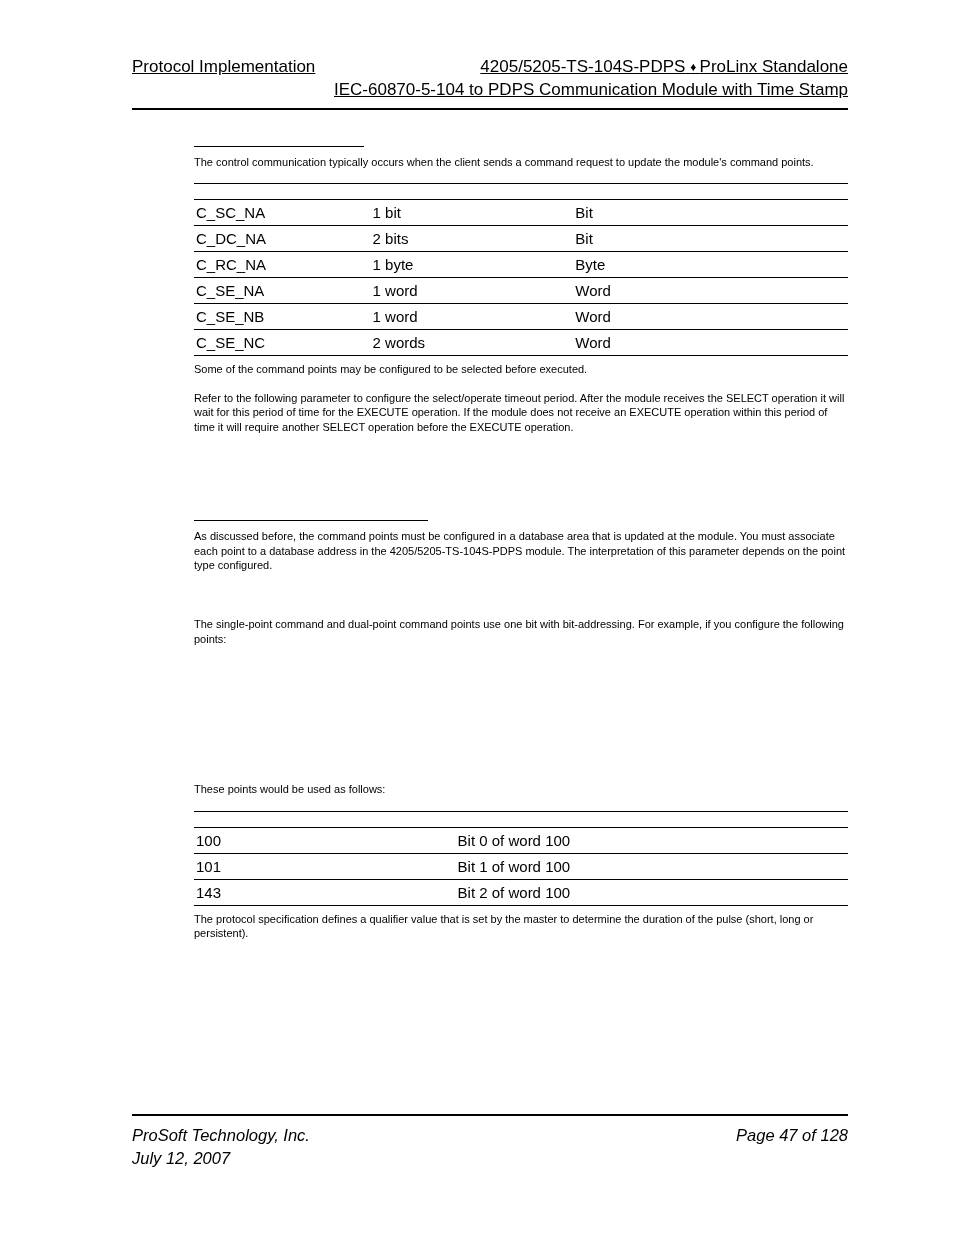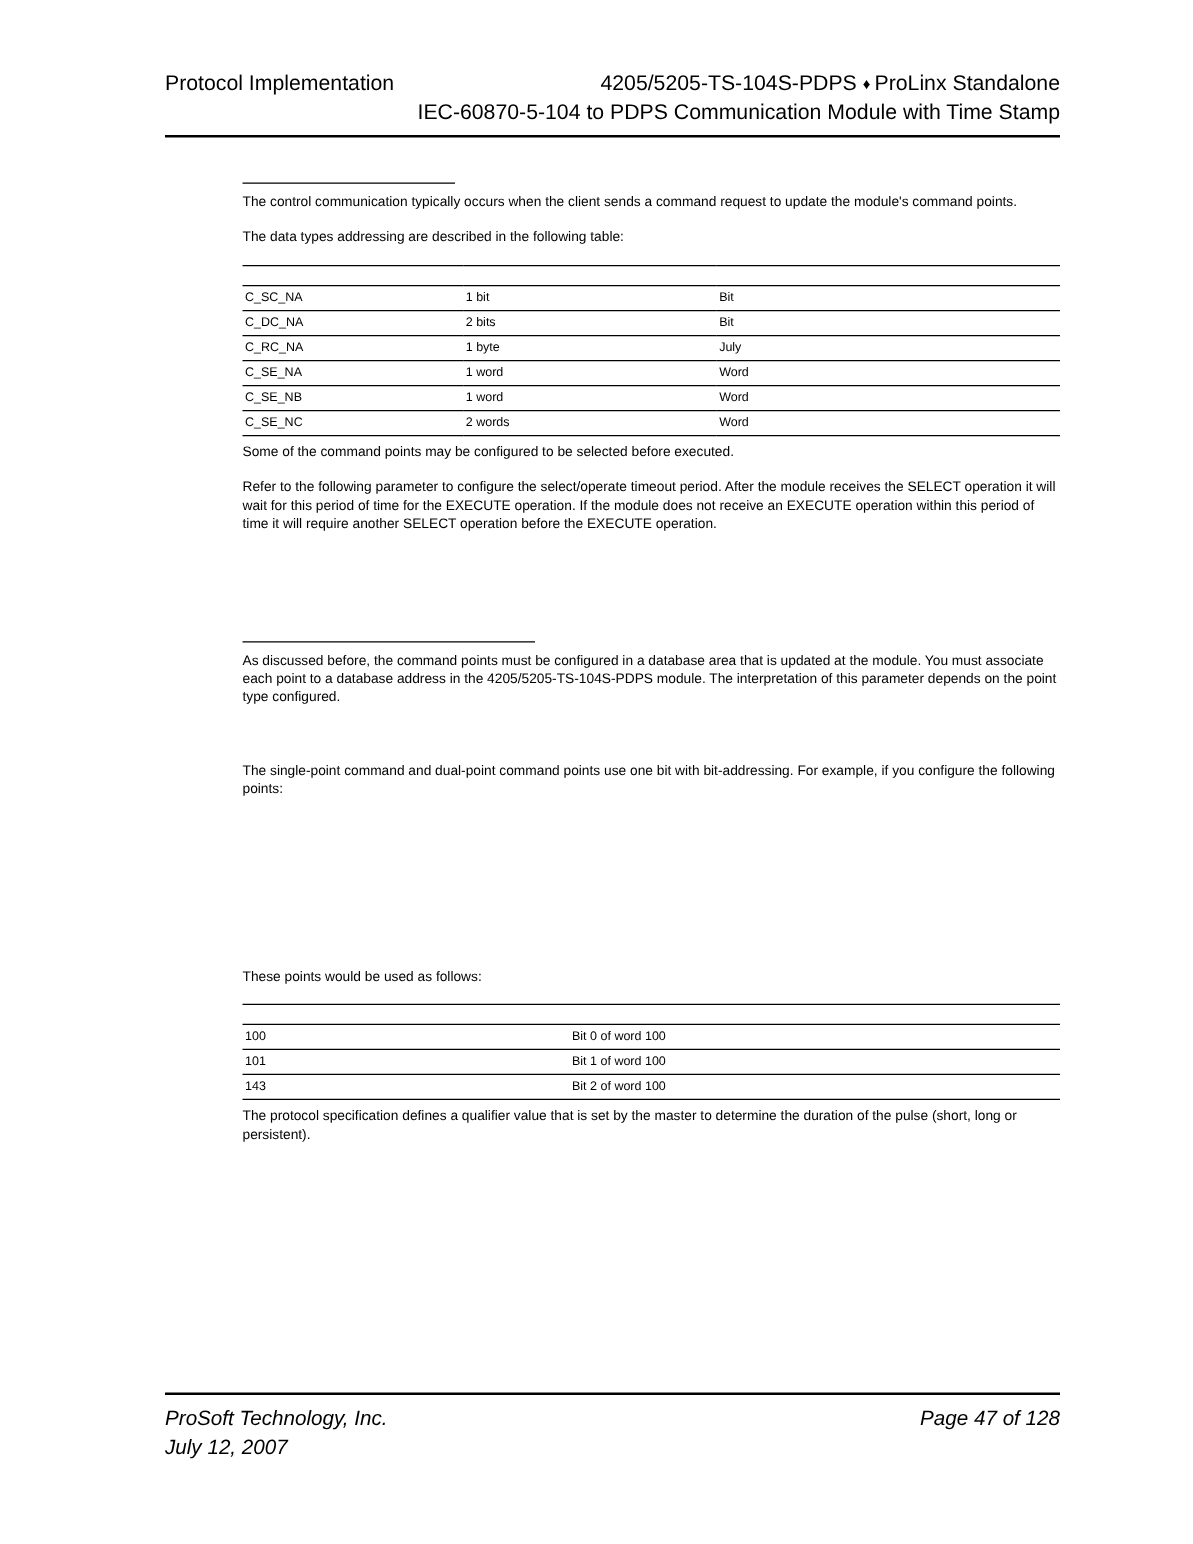--- a/index.html
+++ b/index.html
@@ -17,20 +17,21 @@
   .header {
     border-bottom: 2px solid #000;
     padding-bottom: 6px;
     margin-bottom: 36px;
   }
   .header-row {
     display: flex;
     justify-content: space-between;
     font-size: 17px;
     line-height: 1.35;
+    text-decoration: underline;
   }
   .header-left { text-align: left; }
   .header-right { text-align: right; }
   .diamond { font-size: 12px; vertical-align: middle; }
   .section-rule {
     width: 170px;
     border-top: 1.5px solid #000;
     margin-bottom: 8px;
     margin-left: 62px;
   }
@@ -44,21 +45,21 @@
     margin-right: 0;
     margin-bottom: 14px;
   }
   .spacer-md { height: 30px; }
   .spacer-lg { height: 72px; }
   .spacer-xl { height: 122px; }
   table.data {
     width: calc(100% - 62px);
     margin-left: 62px;
     border-collapse: collapse;
-    font-size: 10px;
+    font-size: 15px;
   }
   table.data thead tr.top-gap td {
     border-top: 1.5px solid #000;
     height: 8px;
     padding: 0;
   }
   table.data thead tr.head-gap td {
     border-bottom: 1.5px solid #000;
     height: 8px;
     padding: 0;
@@ -109,21 +110,20 @@
       </div>
     </div>
     <div class="header-row">
       <div></div>
       <div class="header-right">IEC-60870-5-104 to PDPS Communication Module with Time Stamp</div>
     </div>
   </div>
 
   <div class="section-rule"></div>
   <p class="body-text">The control communication typically occurs when the client sends a command request to update the module's command points.</p>
-  <p class="body-text">The data types addressing are described in the following table:</p>
 
   <table class="data col3">
     <thead>
       <tr class="top-gap">
           <td colspan="3"></td>
         </tr>
       <tr class="head-gap">
           <td colspan="3"></td>
         </tr>
     </thead>
@@ -134,21 +134,21 @@
         <td>Bit</td>
       </tr>
       <tr>
         <td>C_DC_NA</td>
         <td>2 bits</td>
         <td>Bit</td>
       </tr>
       <tr>
         <td>C_RC_NA</td>
         <td>1 byte</td>
-        <td>July</td>
+        <td>Byte</td>
       </tr>
       <tr>
         <td>C_SE_NA</td>
         <td>1 word</td>
         <td>Word</td>
       </tr>
       <tr>
         <td>C_SE_NB</td>
         <td>1 word</td>
         <td>Word</td>

